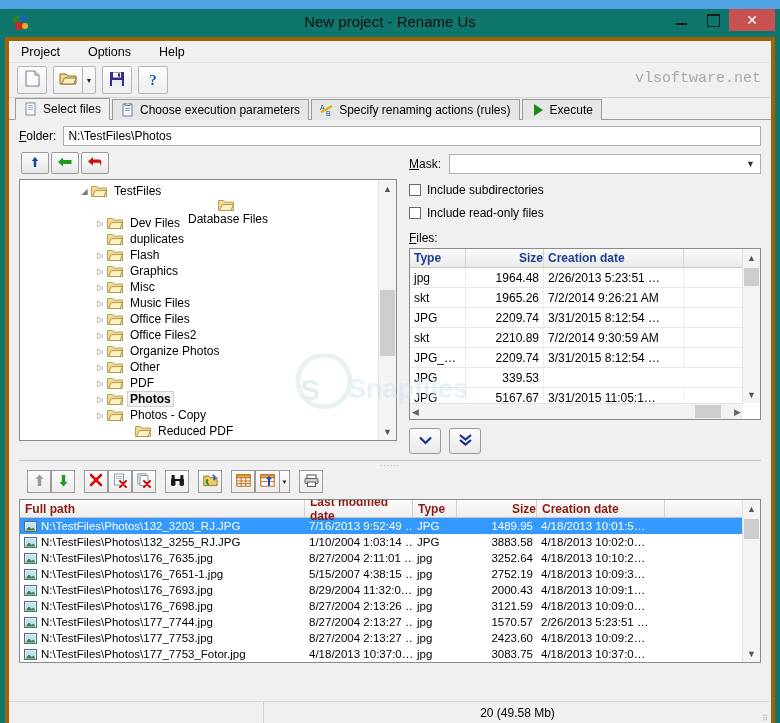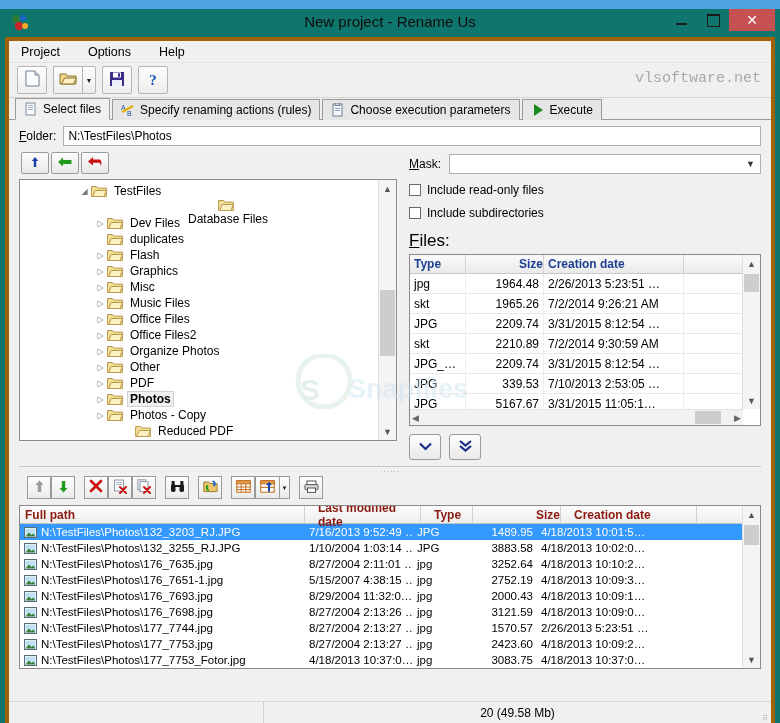--- a/index.html
+++ b/index.html
@@ -129,21 +129,21 @@
 
   .mask-row{display:flex;align-items:center;gap:8px;margin-top:4px;}
   .mask-label{font-size:12px;}
   .combo{
     flex:1;height:20px;border:1px solid #b0b0b0;background:#fff;
     display:flex;align-items:center;justify-content:flex-end;padding-right:5px;box-sizing:border-box;
     font-size:9px;color:#444;
   }
   .chkrow{display:flex;align-items:center;gap:6px;margin-top:9px;font-size:12px;}
   .chk{width:12px;height:12px;border:1px solid #6b6b6b;background:#fff;box-sizing:border-box;}
-  .files-label{margin-top:11px;font-size:17px;}
+  .files-label{margin-top:11px;font-size:12px;}
   .filesbox{
     margin-top:3px;height:172px;border:1px solid #8a8a8a;background:#fff;position:relative;
     overflow:hidden;box-sizing:border-box;
   }
   .fgrid{position:absolute;left:0;top:0;right:17px;bottom:16px;overflow:hidden;}
   .fhead{display:flex;height:18px;background:linear-gradient(#fbfbfb,#eaeaea);border-bottom:1px solid #c9c9c9;}
   .fhead div{
     font-size:12px;font-weight:bold;color:#1c3f94;display:flex;align-items:center;
     padding-left:4px;border-right:1px solid #d4d4d4;box-sizing:border-box;
   }
@@ -185,21 +185,21 @@
   .barrow{
     width:11px;height:23px;border:1px solid #9b9b9b;background:linear-gradient(#fdfdfd,#ebebeb);
     display:flex;align-items:center;justify-content:center;font-size:6px;color:#222;box-sizing:border-box;
   }
 
   .mainlist{
     margin:3px 10px 0 10px;height:164px;border:1px solid #8a8a8a;background:#fff;
     position:relative;overflow:hidden;box-sizing:border-box;
   }
   .mgrid{position:absolute;left:0;top:0;right:17px;bottom:0;overflow:hidden;}
-  .mhead{display:flex;height:17px;background:linear-gradient(#fcfcfc,#eeeeee);border-bottom:1px solid #c4c4c4;gap:8px;}
+  .mhead{display:flex;height:17px;background:linear-gradient(#fcfcfc,#eeeeee);border-bottom:1px solid #c4c4c4;}
   .mhead div{
     font-size:12px;font-weight:bold;color:#8b1a10;display:flex;align-items:center;padding-left:5px;
     border-right:1px solid #d0d0d0;box-sizing:border-box;
   }
   .mrow{display:flex;height:16px;align-items:center;}
   .mrow.selected{background:#3399ff;color:#fff;}
   .mrow div{
     font-size:11.5px;color:#000;display:flex;align-items:center;padding:0 4px;box-sizing:border-box;
     overflow:hidden;white-space:nowrap;
   }
@@ -300,37 +300,37 @@
             <rect x="4" y="3" width="5" height="1" fill="#9fb0c0"></rect>
             <rect x="4" y="5" width="5" height="1" fill="#9fb0c0"></rect>
             <rect x="4" y="7" width="5" height="1" fill="#9fb0c0"></rect>
           </svg>
         </span>
         <span>Select files</span>
       </div>
       <div class="tab">
         <span class="ticon">
           <svg width="14" height="14" viewBox="0 0 14 14">
-            <text x="0" y="7" font-size="7" fill="#1b4fa0" font-family="Liberation Sans">A</text>
-            <line x1="1" y1="9" x2="12" y2="3" stroke="#e2b000" stroke-width="2"></line>
-            <text x="6" y="13" font-size="7" fill="#1b4fa0" font-family="Liberation Sans">B</text>
-          </svg>
-        </span>
-        <span>Specify renaming actions (rules)</span>
-      </div>
-      <div class="tab">
-        <span class="ticon">
-          <svg width="14" height="14" viewBox="0 0 14 14">
             <rect x="2" y="1" width="9" height="12" fill="#f5f9ff" stroke="#6f8094"></rect>
             <rect x="4" y="0" width="5" height="2.5" fill="#c9d6e3" stroke="#6f8094"></rect>
             <rect x="4" y="5" width="5" height="1" fill="#8fa3b6"></rect>
             <rect x="4" y="7" width="5" height="1" fill="#8fa3b6"></rect>
           </svg>
         </span>
         <span>Choose execution parameters</span>
+      </div>
+      <div class="tab">
+        <span class="ticon">
+          <svg width="14" height="14" viewBox="0 0 14 14">
+            <text x="0" y="7" font-size="7" fill="#1b4fa0" font-family="Liberation Sans">A</text>
+            <line x1="1" y1="9" x2="12" y2="3" stroke="#e2b000" stroke-width="2"></line>
+            <text x="6" y="13" font-size="7" fill="#1b4fa0" font-family="Liberation Sans">B</text>
+          </svg>
+        </span>
+        <span>Specify renaming actions (rules)</span>
       </div>
       <div class="tab">
         <span class="ticon">
           <svg width="14" height="14" viewBox="0 0 14 14">
               <path d="M3 1 L12 7 L3 13 z" fill="#1d8a1d"></path>
             </svg>
         </span>
         <span>Execute</span>
       </div>
     </div>
@@ -514,25 +514,25 @@
           <div class="mask-row">
             <span class="mask-label"><u>M</u>ask:</span>
             <div class="combo">
               <span style="flex:1;"></span>
               <span style="font-size:9px;color:#333;">▼</span>
             </div>
           </div>
 
           <div class="chkrow">
             <span class="chk"></span>
-            <span>Include read-only files</span>
+            <span>Include subdirectories</span>
           </div>
           <div class="chkrow">
             <span class="chk"></span>
-            <span>Include subdirectories</span>
+            <span>Include read-only files</span>
           </div>
 
           <div class="files-label"><u>F</u>iles:</div>
 
           <div class="filesbox">
             <div class="fgrid">
               <div class="fhead">
                 <div class="c-type">Type</div>
                 <div class="c-size">Size</div>
                 <div class="c-date">Creation date</div>
@@ -559,21 +559,20 @@
                     <div class="c-date">7/2/2014 9:30:59 AM</div>
                   </div>
                   <div class="frow">
                     <div class="c-type">JPG_…</div>
                     <div class="c-size">2209.74</div>
                     <div class="c-date">3/31/2015 8:12:54 …</div>
                   </div>
                   <div class="frow">
                     <div class="c-type">JPG</div>
                     <div class="c-size">339.53</div>
-                    <div class="c-date">7/10/2013 2:53:05 …</div>
                   </div>
                   <div class="frow">
                     <div class="c-type">JPG</div>
                     <div class="c-size">5167.67</div>
                     <div class="c-date">3/31/2015 11:05:1…</div>
                   </div>
                 </div>
             </div>
             <div class="vscroll" style="bottom:16px;">
               <div class="vs-arrow">▲</div>

